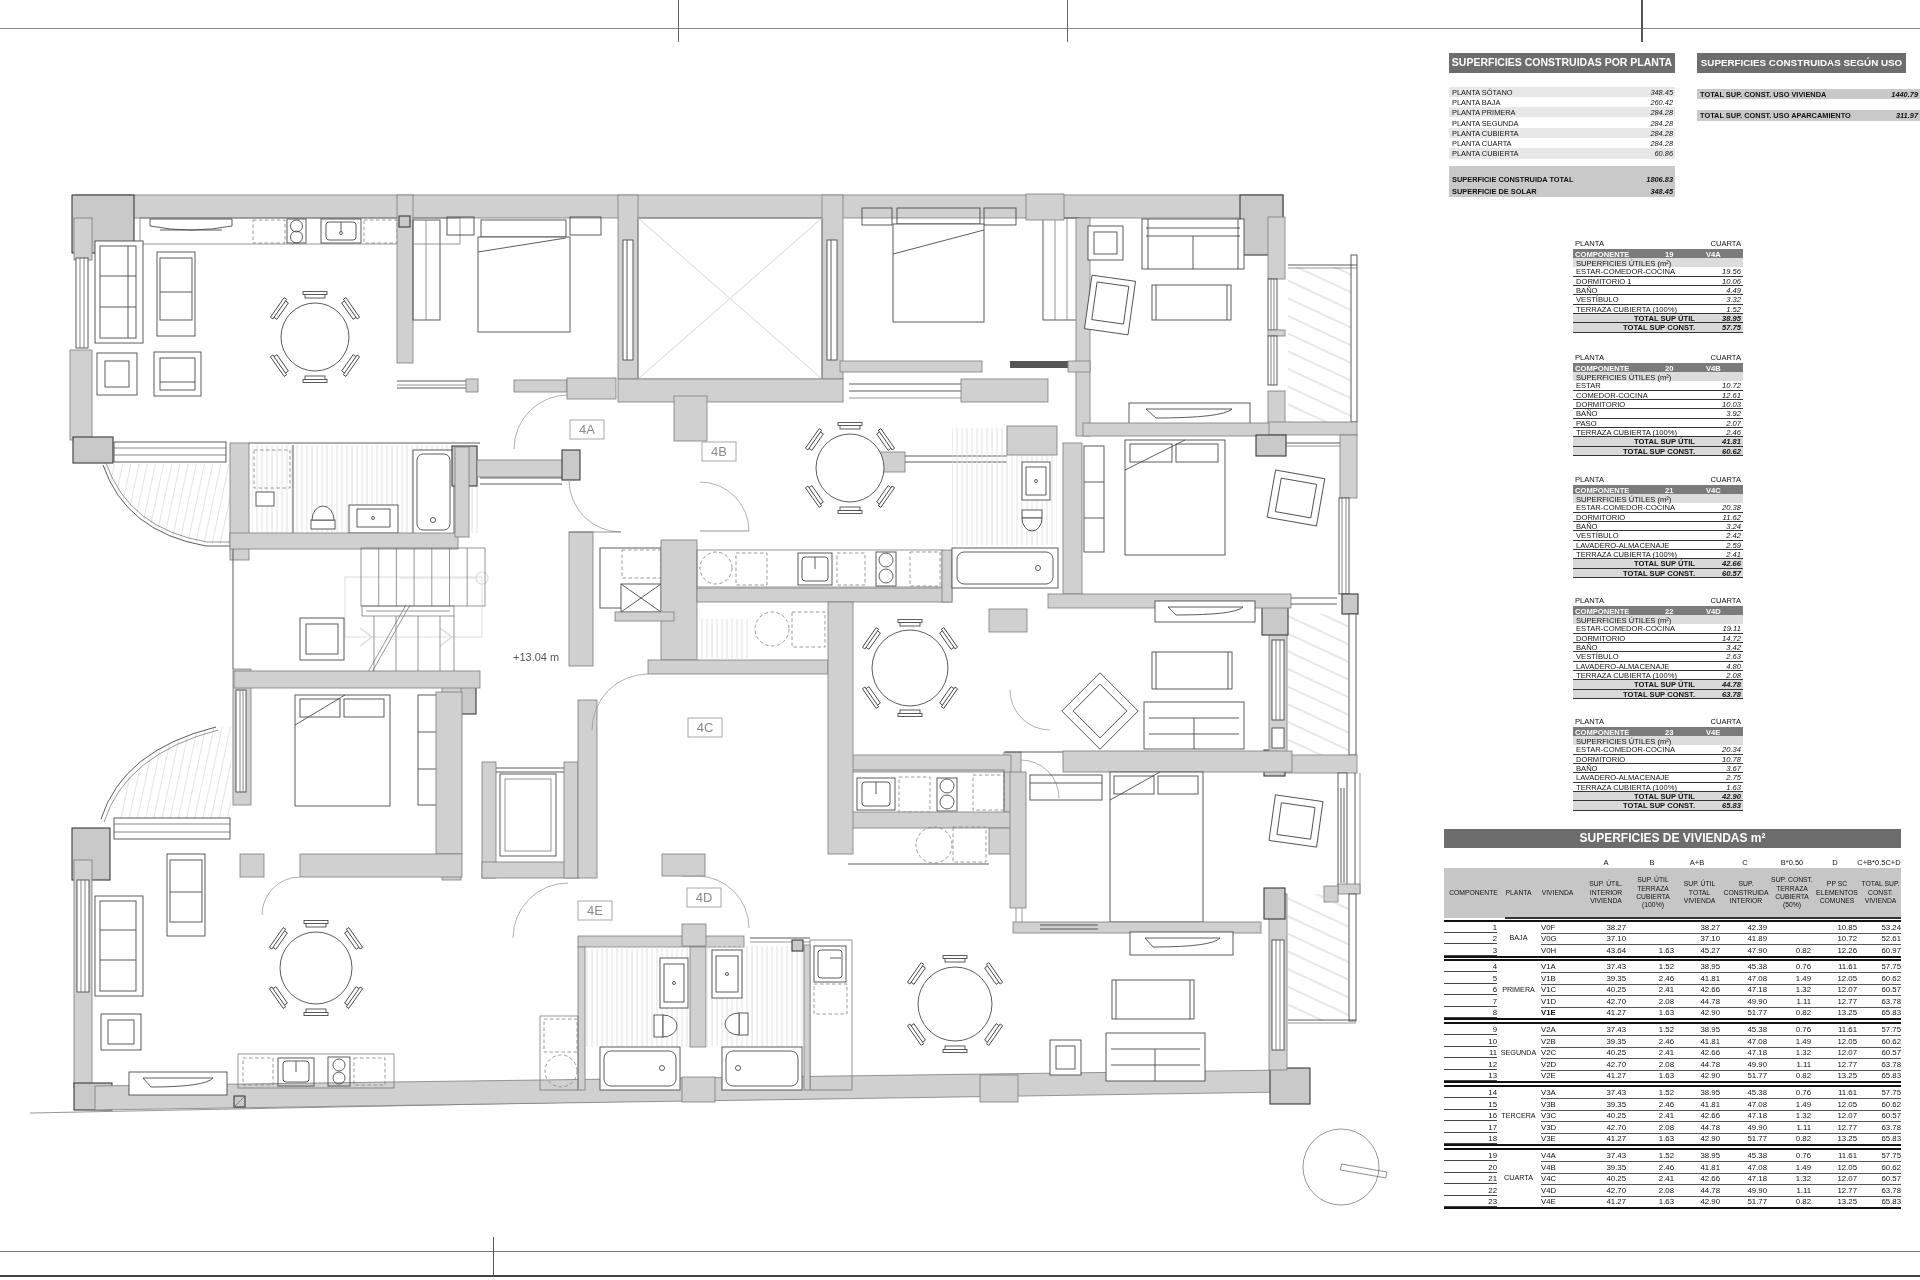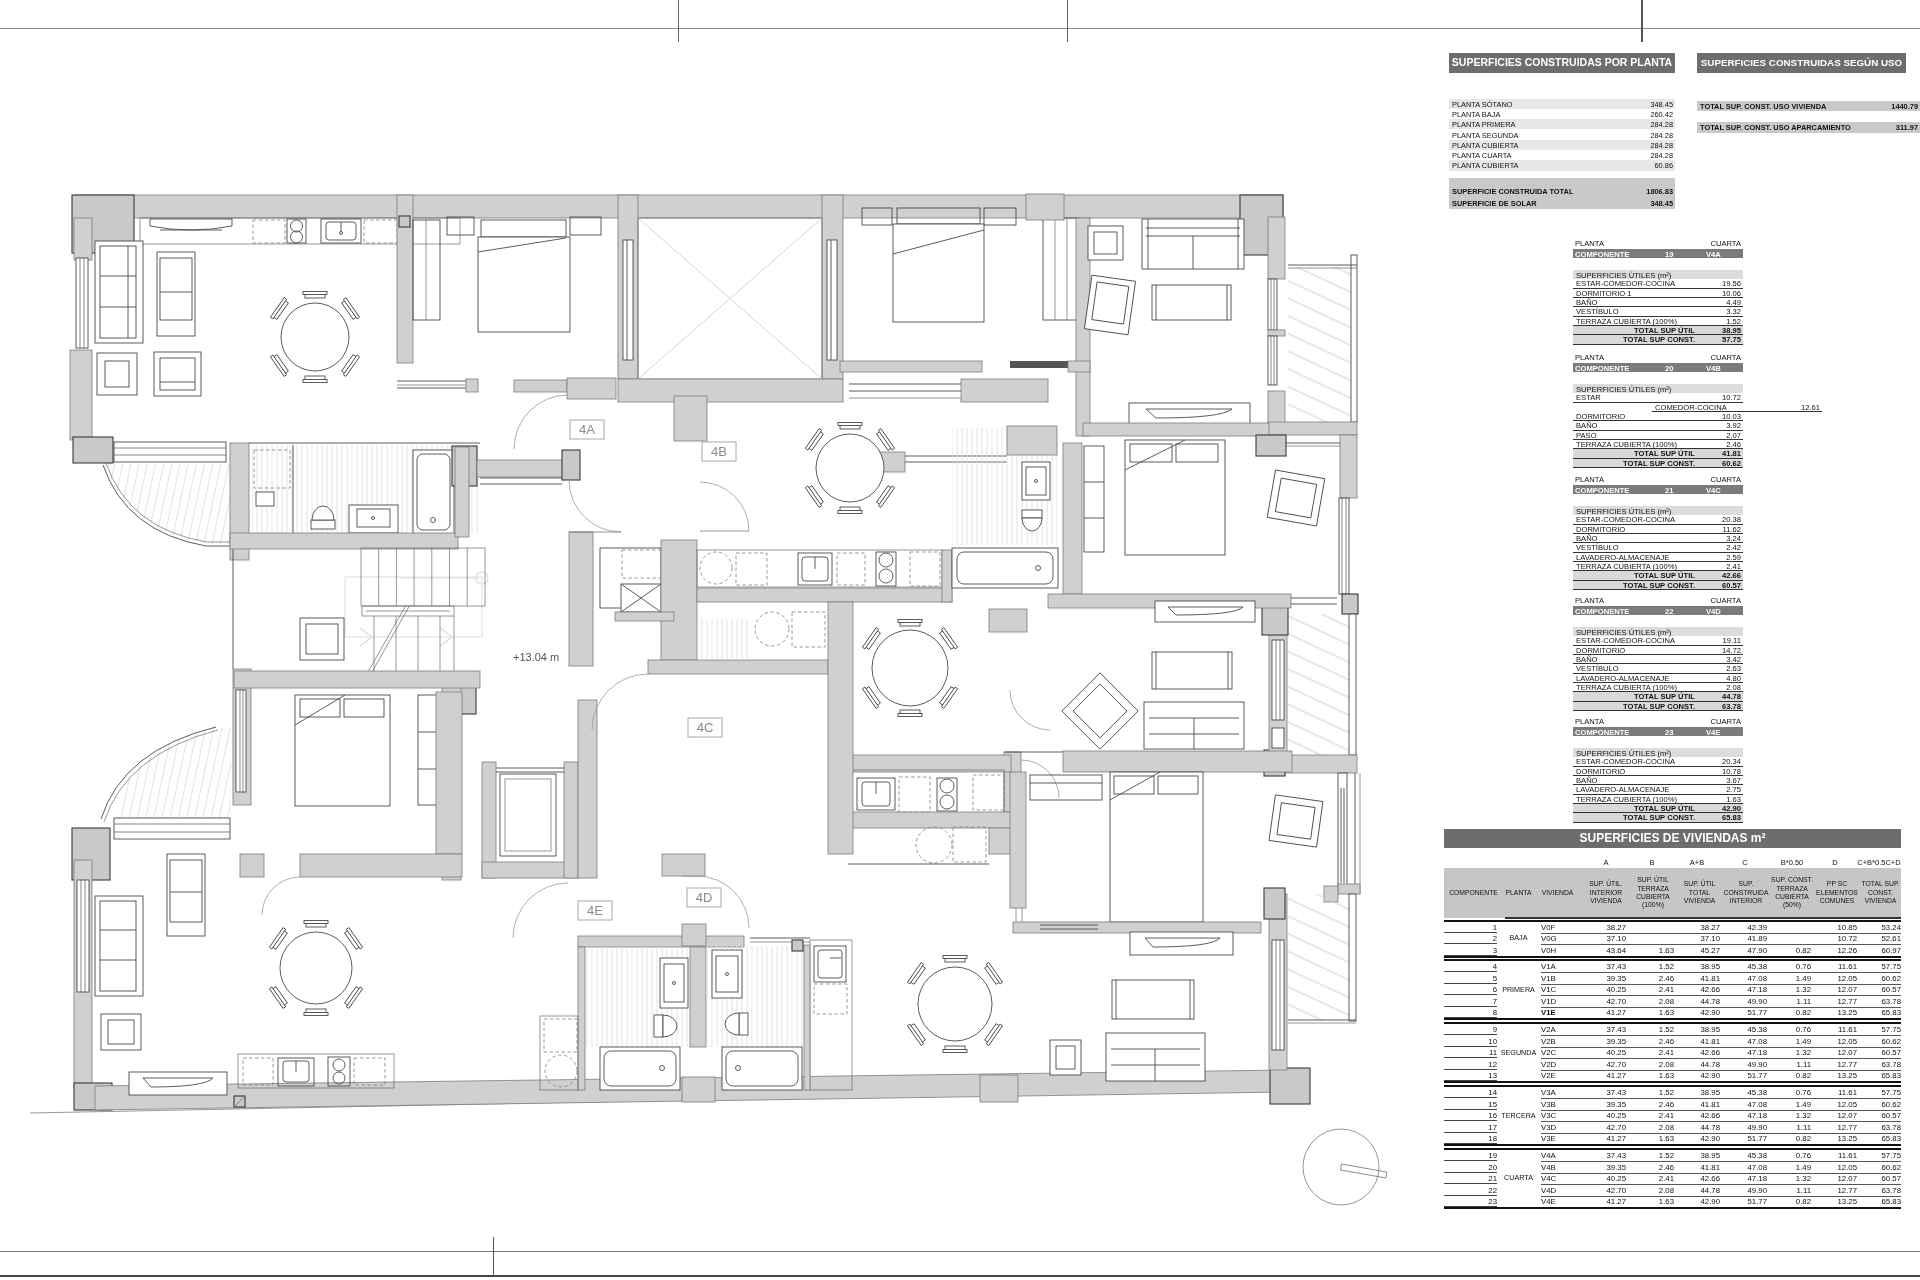--- a/index.html
+++ b/index.html
@@ -1,22 +1,22 @@
 <!DOCTYPE html>
 <html><head>
 <meta charset="utf-8">
 <style>
 html,body{margin:0;padding:0;background:#ffffff;width:1920px;height:1280px;overflow:hidden;}
 *{box-sizing:border-box;}
 body{font-family:"Liberation Sans", sans-serif;position:relative;}
 .abs{position:absolute;}
 .hdrbar{background:#6d6d6d;color:#fff;font-weight:bold;text-align:center;position:absolute;}
-.r{position:absolute;font-size:7.4px;color:#111;margin-top:12px;}
+.r{position:absolute;font-size:7.4px;color:#111;}
 .r .lab{position:absolute;left:3px;top:50%;transform:translateY(-50%);white-space:nowrap;}
-.r .val{position:absolute;right:2px;top:50%;transform:translateY(-50%);}
+.r .val{position:absolute;right:2px;top:50%;transform:translateY(-50%);font-style:italic;}
 .bold{font-weight:bold;}
 .cell{position:absolute;font-size:7.8px;color:#111;white-space:nowrap;}
 </style>
 </head>
 <body>
 
 <div class="abs" style="left:0;top:28px;width:1920px;height:1px;background:#8a8a8a;"></div>
 
 <div class="abs" style="left:678px;top:0;width:1px;height:42px;background:#666;"></div>
 
@@ -128,21 +128,21 @@
     <span style="position:absolute;left:92px;top:1px;">20</span>
     <span style="position:absolute;left:133px;top:1px;">V4B</span>
   </div>
 <div class="r" style="left:1573px;top:371.9px;width:170px;height:9.35px;background:#dcdcdc;font-size:7.6px;">
     <span class="lab">SUPERFICIES ÚTILES (m²)</span>
   </div>
 <div class="r" style="left:1573px;top:381.2px;width:170px;height:9.35px;border-bottom:1px solid #333;font-size:7.6px;">
     <span class="lab">ESTAR</span>
     <span class="val">10.72</span>
   </div>
-<div class="r" style="left:1652px;top:390.6px;width:170px;height:9.35px;border-bottom:1px solid #333;font-size:7.6px;">
+<div class="r" style="left:1573px;top:390.6px;width:170px;height:9.35px;border-bottom:1px solid #333;font-size:7.6px;">
     <span class="lab">COMEDOR-COCINA</span>
     <span class="val">12.61</span>
   </div>
 <div class="r" style="left:1573px;top:399.9px;width:170px;height:9.35px;border-bottom:1px solid #333;font-size:7.6px;">
     <span class="lab">DORMITORIO</span>
     <span class="val">10.03</span>
   </div>
 <div class="r" style="left:1573px;top:409.3px;width:170px;height:9.35px;border-bottom:1px solid #333;font-size:7.6px;">
     <span class="lab">BAÑO</span>
     <span class="val">3.92</span>

